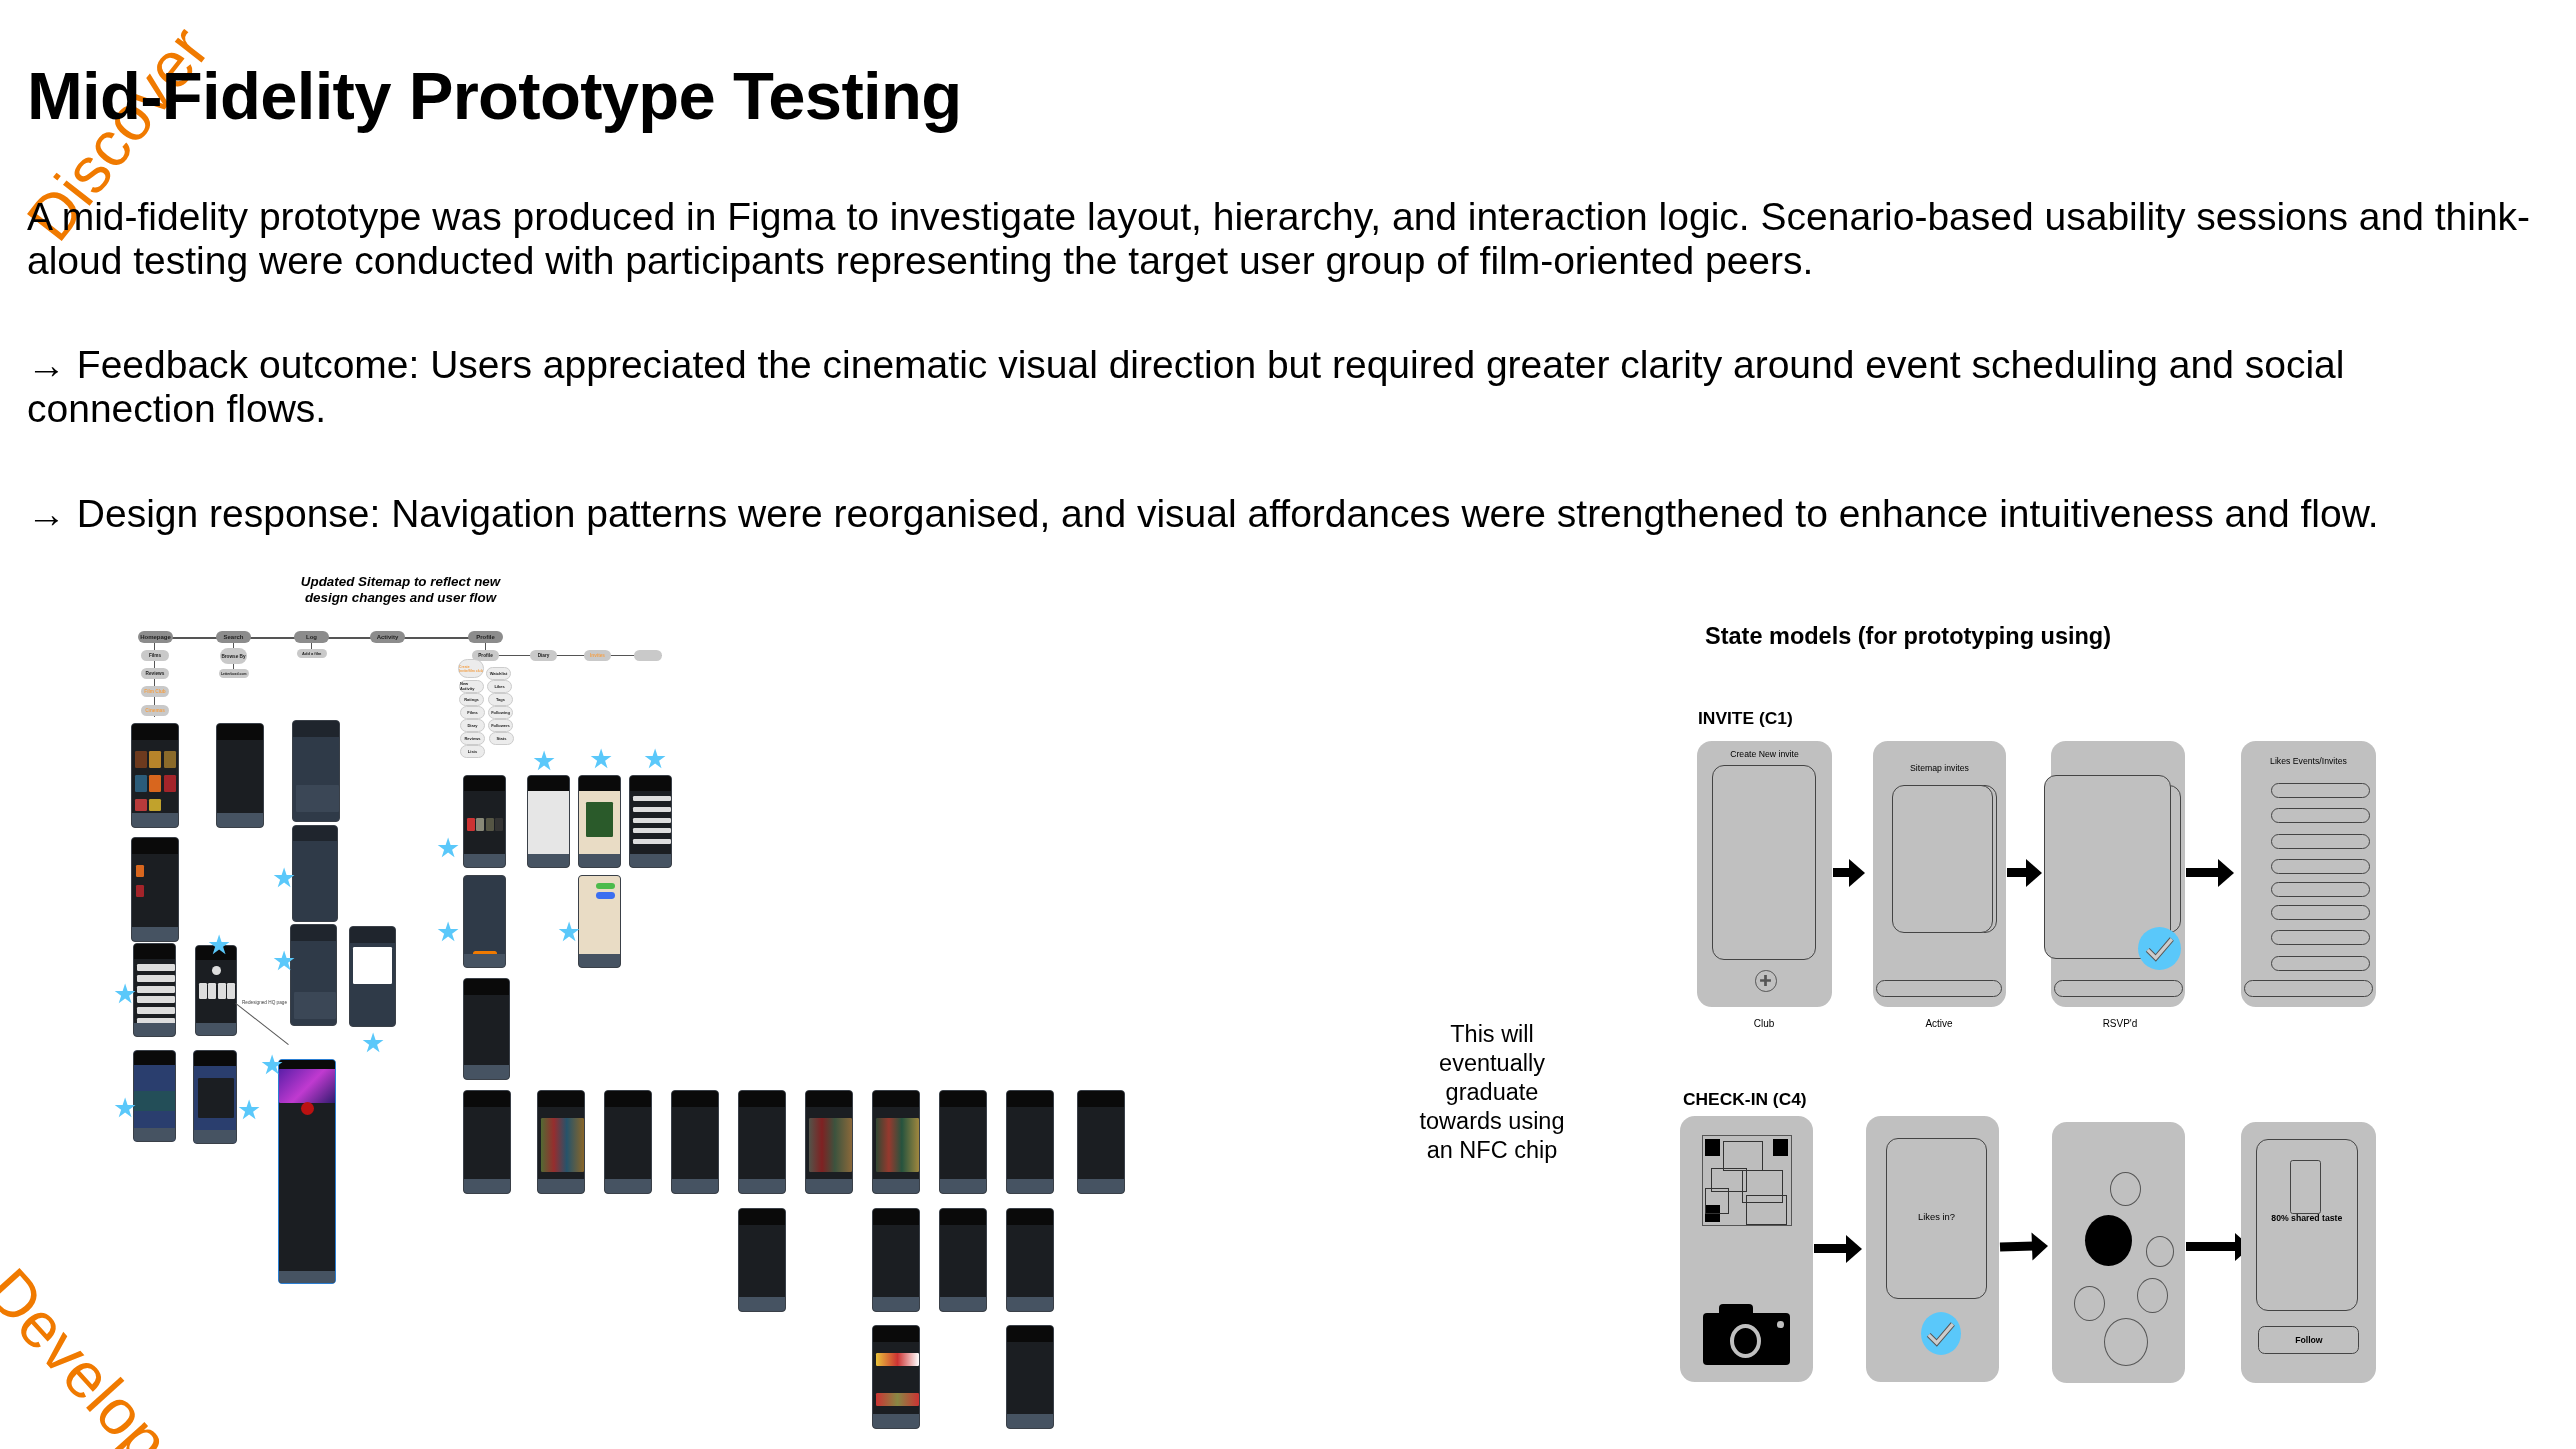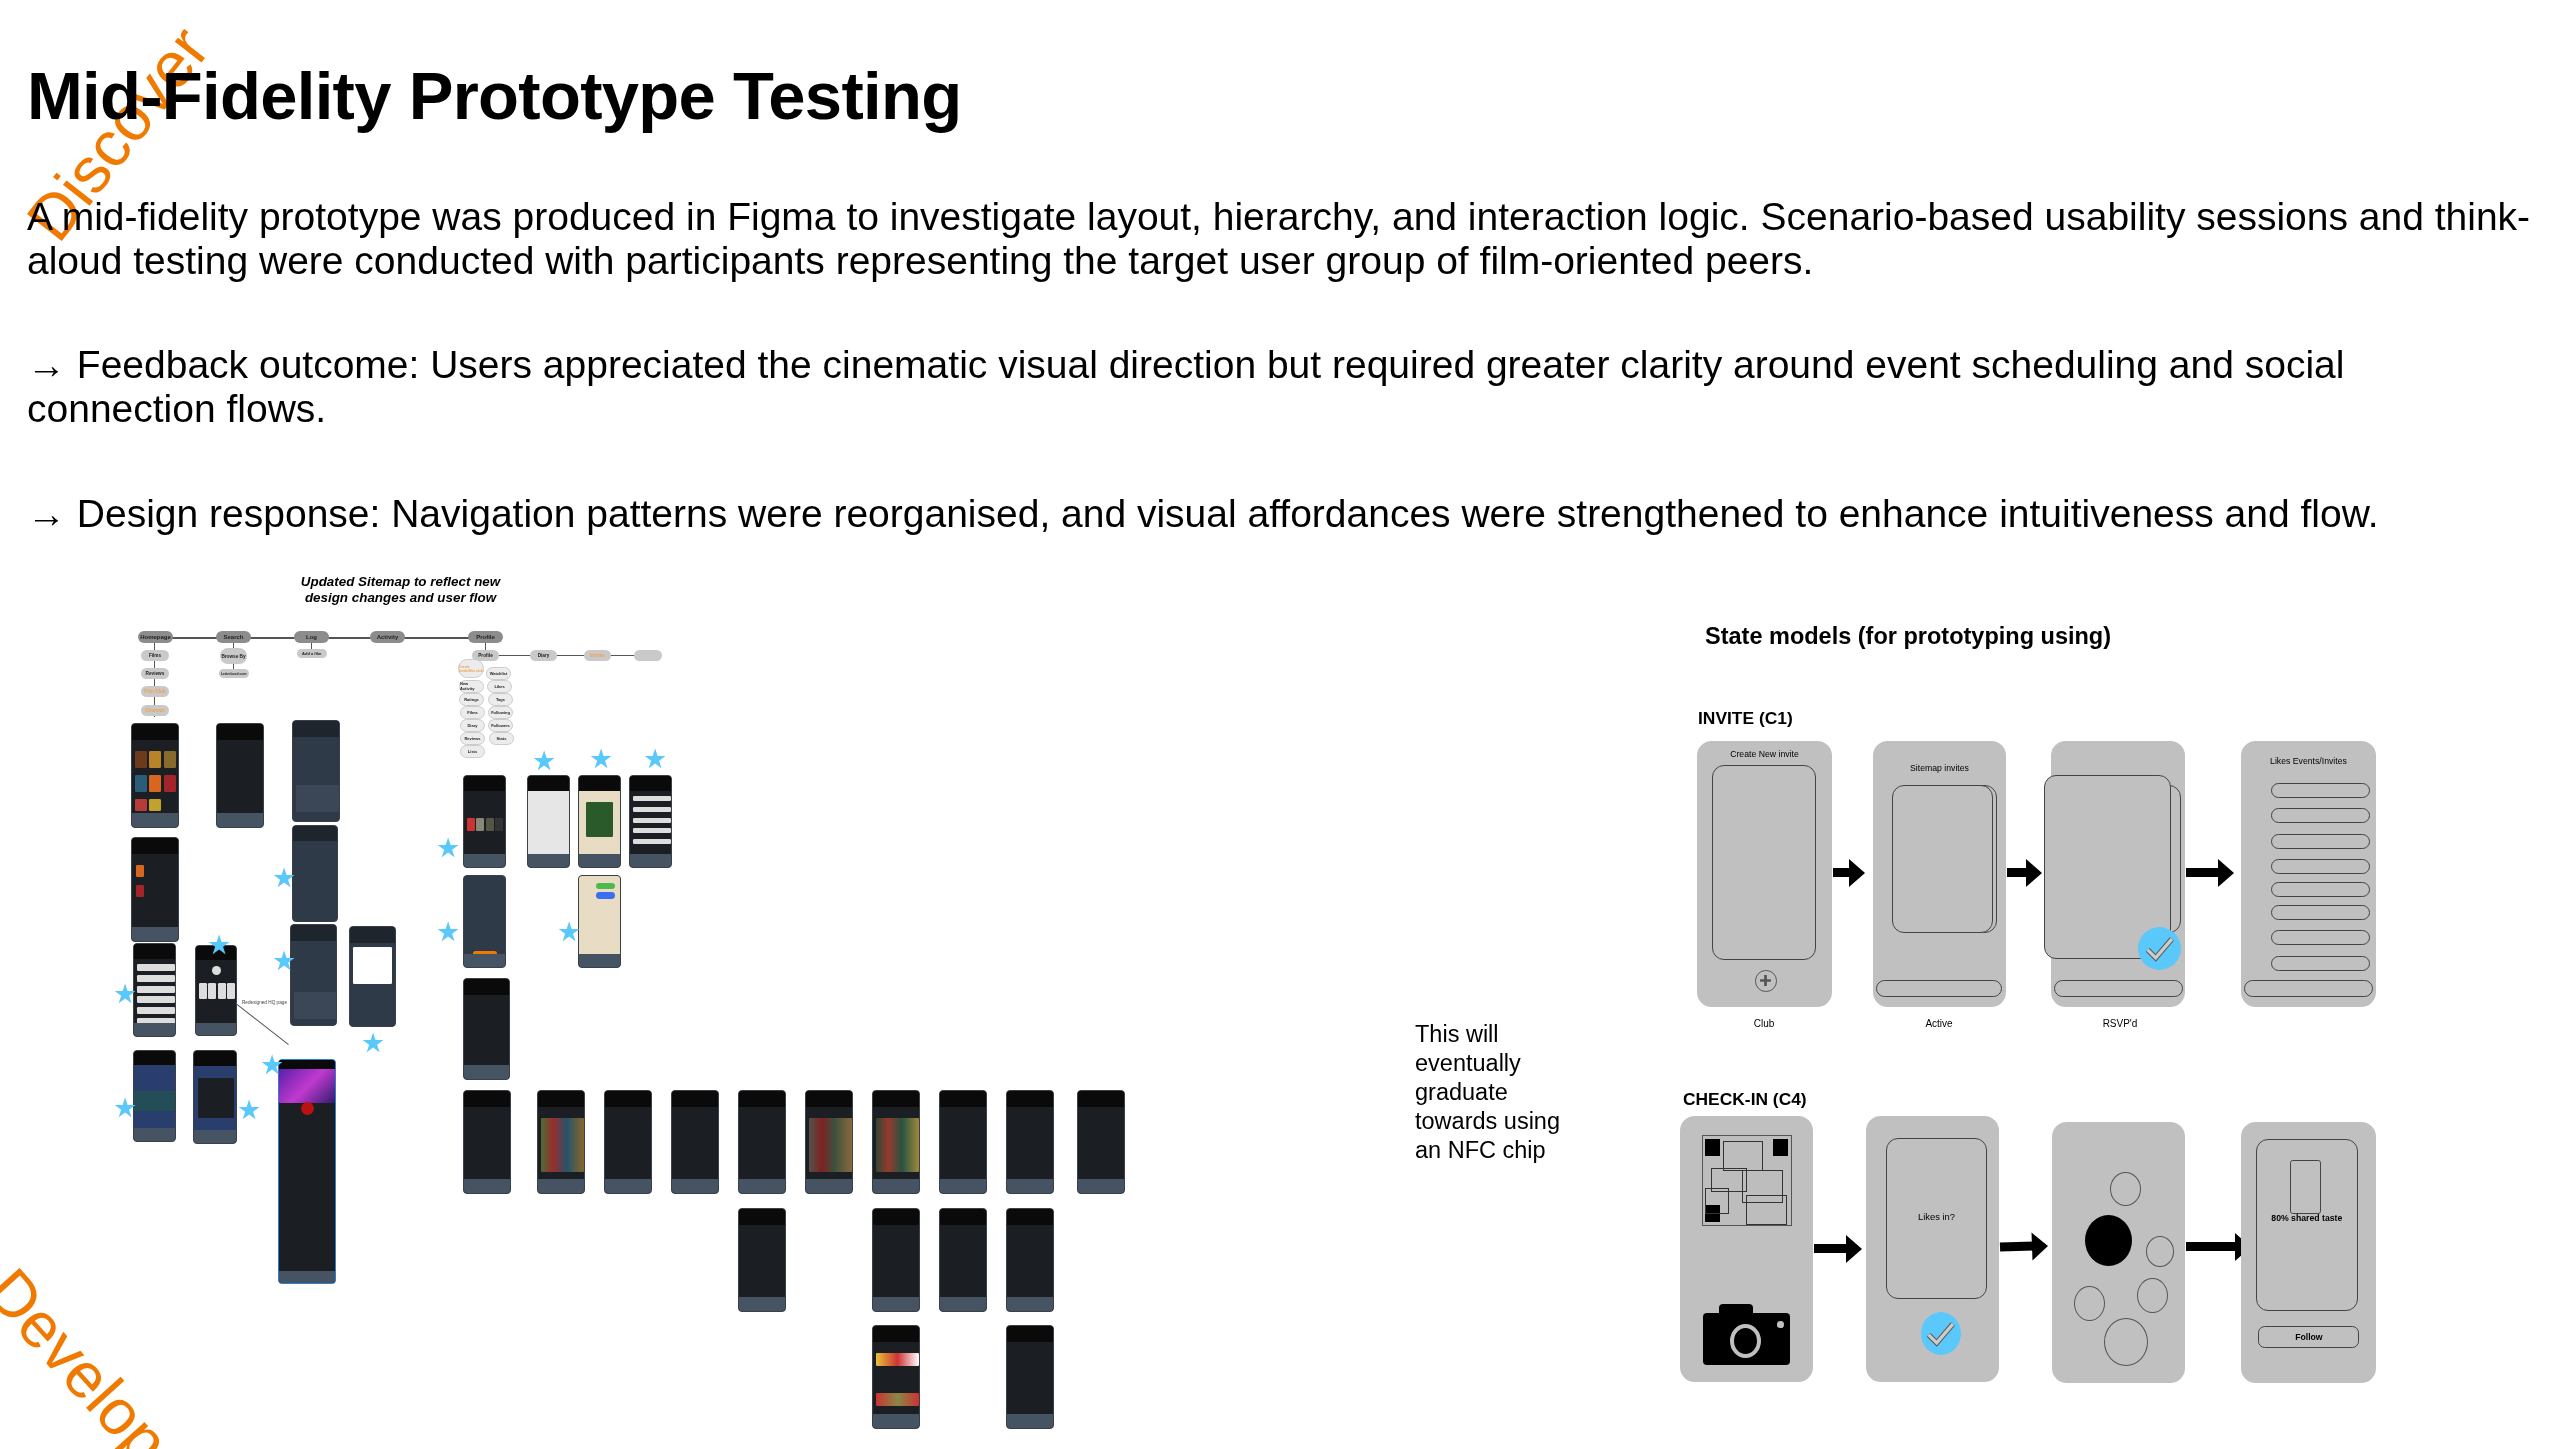--- a/index.html
+++ b/index.html
@@ -22,21 +22,21 @@
   .star{position:absolute;color:#5ac8fa;font-size:27px;line-height:1;}
   .section-h{font-weight:700;font-size:23px;}
   .state-card{position:absolute;background:#c0c0c0;border-radius:14.8px;}
   .inner{position:absolute;border:1.3px solid #444;border-radius:12px;box-sizing:border-box;background:#c0c0c0;}
   .pill{position:absolute;border:1.3px solid #444;border-radius:14.8px;box-sizing:border-box;}
   .card-label{position:absolute;font-size:10px;text-align:center;width:134px;}
   .inner-label{position:absolute;font-size:8.7px;text-align:center;}
   .arrow{position:absolute;height:9.4px;background:#000;}
   .arrow::after{content:"";position:absolute;right:-13.4px;top:-9.4px;border-left:16px solid #000;border-top:14px solid transparent;border-bottom:14px solid transparent;}
   .check{position:absolute;border-radius:50%;background:#5ac8fa;display:flex;align-items:center;justify-content:center;}
-  .note{left:1415px;top:1020px;width:154px;text-align:left;font-size:23.5px;line-height:29px;}
+  .note{left:1415px;top:1020px;width:154px;text-align:center;font-size:23.5px;line-height:29px;}
   .circ{position:absolute;border:1.3px solid #555;border-radius:50%;box-sizing:border-box;}
 </style>
 </head>
 <body>
 
 <div class="abs stage" style="left:12px;top:209px;transform:rotate(-52deg);font-size:64px;">Discover</div>
 <div class="abs stage" style="left:27px;top:1254px;transform:rotate(48deg);font-size:64px;">Develop</div>
 
 <div class="abs title">Mid-Fidelity Prototype Testing</div>
 <div class="abs para" style="top:195px;">A mid-fidelity prototype was produced in Figma to investigate layout, hierarchy, and interaction logic. Scenario-based usability sessions and think-aloud testing were conducted with participants representing the target user group of film-oriented peers.</div>
@@ -402,15 +402,15 @@
   <div class="circ" style="left:22px;top:164px;width:31px;height:35px;"></div>
   <div class="circ" style="left:52px;top:196px;width:44px;height:48px;"></div>
 </div>
 
 <div class="arrow" style="left:2186px;top:1242px;width:52px;"></div>
 
 <div class="state-card" style="left:2241px;top:1122px;width:135px;height:261px;">
   <div class="inner" style="left:14.8px;top:17.4px;width:102px;height:172px;"></div>
   <div class="inner" style="left:49px;top:38px;width:31px;height:54px;border-radius:2.7px;"></div>
   <div class="inner-label" style="left:14.8px;width:102px;top:91px;font-size:8.7px;font-weight:700;">80% shared taste</div>
-  <div class="pill" style="left:17.4px;top:204px;width:101px;height:22px;border-radius:6.7px;display:flex;align-items:center;justify-content:center;font-size:8.7px;font-weight:700;text-align:center;">Follow</div>
+  <div class="pill" style="left:17.4px;top:204px;width:101px;height:28px;border-radius:6.7px;display:flex;align-items:center;justify-content:center;font-size:8.7px;font-weight:700;text-align:center;">Follow</div>
 </div>
 
 
 </body></html>

